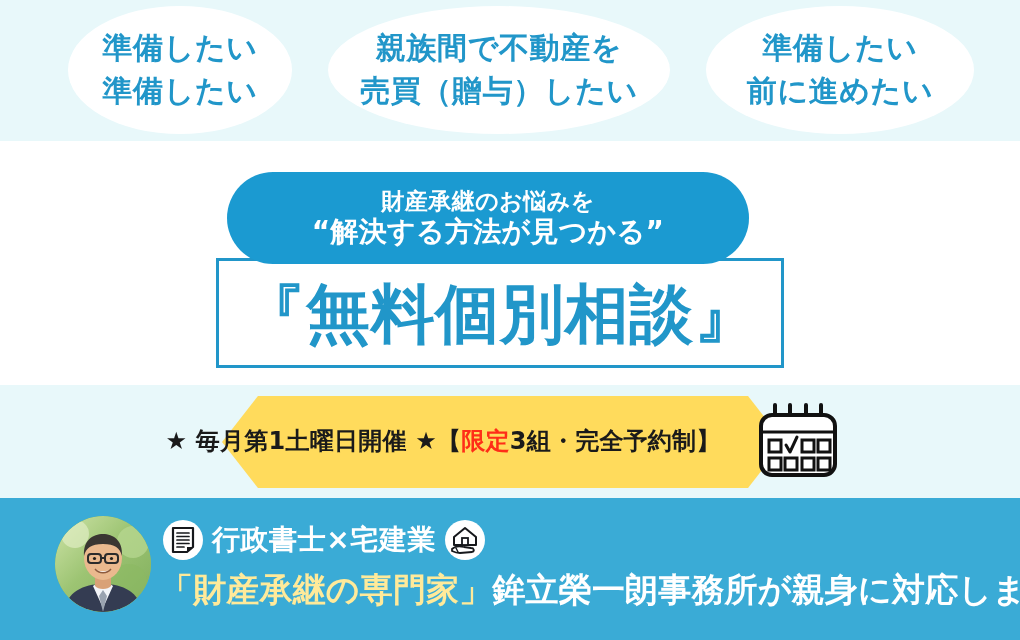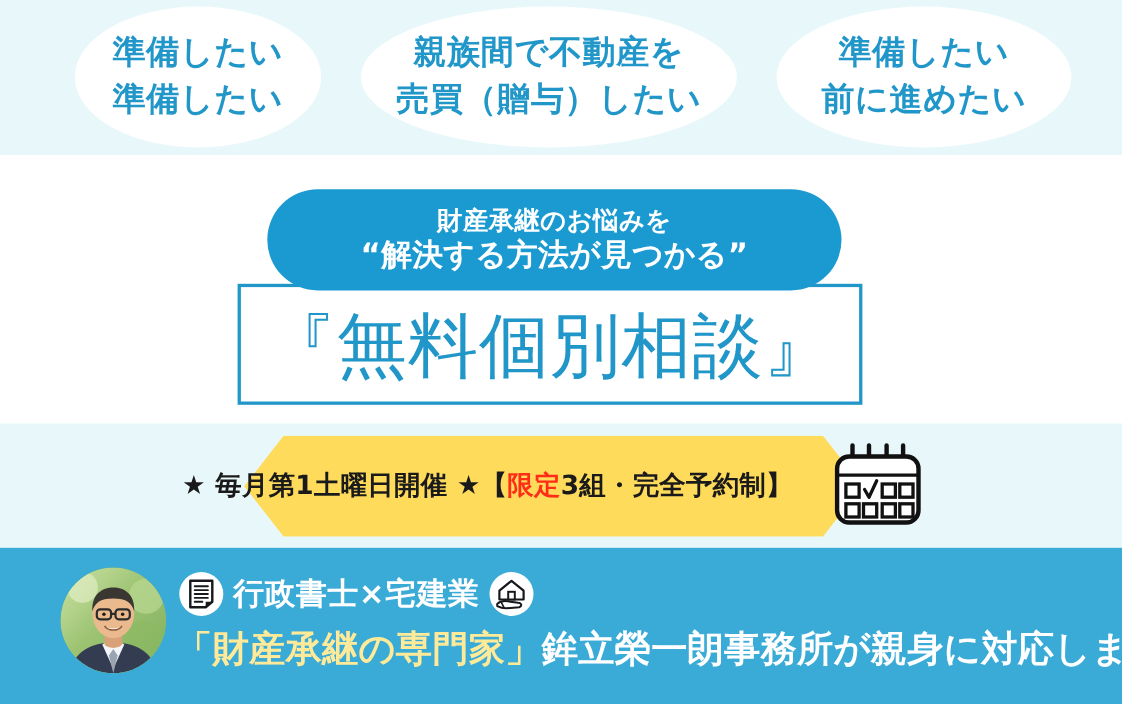--- a/index.html
+++ b/index.html
@@ -64,27 +64,27 @@
     position: absolute;
     left: 216px;
     top: 262px;
     width: 568px;
     height: 104px;
     display: flex;
     align-items: center;
     justify-content: center;
     color: #2196c9;
     font-size: 64px;
-    font-weight: 400;
+    font-weight: 700;
     letter-spacing: 0.01em;
     white-space: nowrap;
   }
   .pill {
     position: absolute;
-    left: 243px;
+    left: 227px;
     top: 172px;
     width: 522px;
     height: 92px;
     background: #1b9ad1;
     border-radius: 46px;
     display: flex;
     flex-direction: column;
     align-items: center;
     justify-content: center;
     color: #ffffff;

